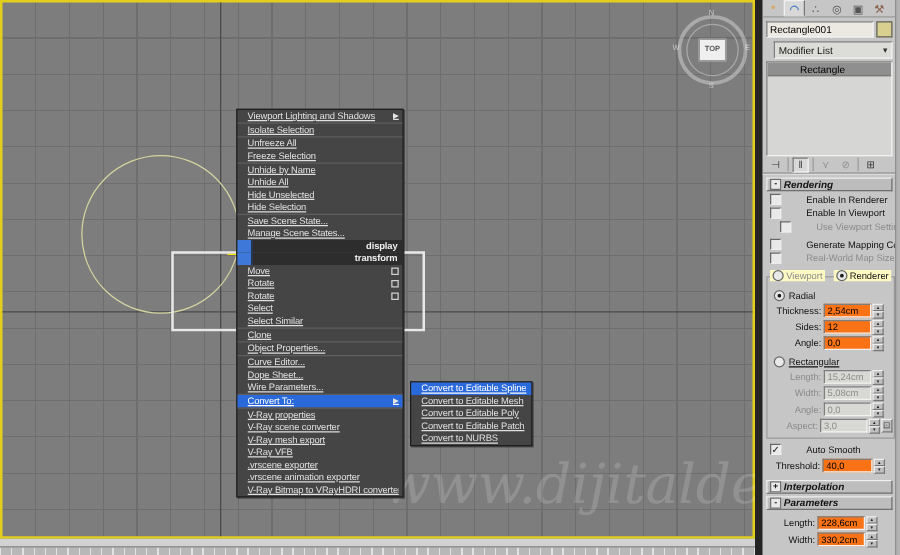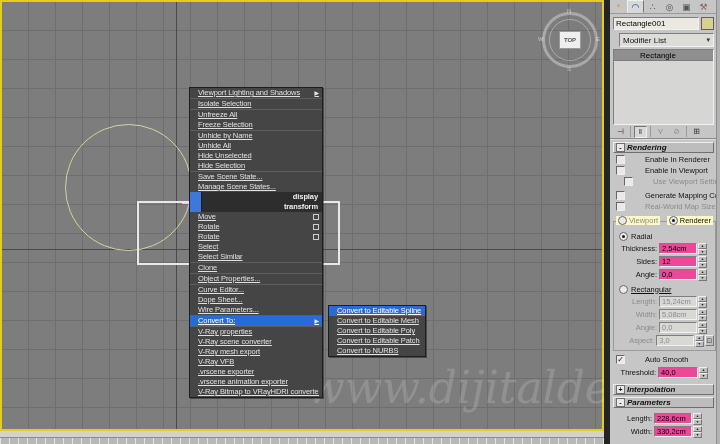--- a/index.html
+++ b/index.html
@@ -116,21 +116,21 @@
   .groupbox { position:relative; margin:8px 4px 0 3px; border:1px solid #9a9a9a; padding:8px 1px 3px 1px; }
   .mode-row { position:absolute; top:-6px; left:2px; right:2px; display:flex; justify-content:space-between; }
   .mode-radio { display:flex; align-items:center; gap:2px; background:#fef9c3; padding:0 2px; }
   .radio { width:9px; height:9px; flex:0 0 auto; border-radius:50%; background:#e9e9e9; border:1px solid #666;
     display:flex; align-items:center; justify-content:center; }
   .radio .dot { width:3px; height:3px; border-radius:50%; background:#1a1a1a; }
   .radio-row { display:flex; align-items:center; gap:3px; height:12px; padding-left:4px; }
 
   .f-row { display:flex; align-items:center; height:13px; padding-left:0; }
   .f-label { width:42px; text-align:right; margin-right:2px; white-space:nowrap; }
-  .f-input { width:38px; height:11px; background:#ec4899; border:1px solid;
+  .f-input { width:38px; height:11px; background:#f97316; border:1px solid;
     border-color:#7e7e7e #f2f2f2 #f2f2f2 #7e7e7e; font-size:7.5px;
     font-family:"Liberation Sans", sans-serif; padding:0 2px; }
   .f-input.disabled { color:#8b8b8b; background:#d8d8d4; }
   .spinner { width:9px; height:11px; margin-left:1px; display:flex; flex-direction:column; }
   .spinner span { flex:1; background:#c0c0c0; border:1px solid; border-color:#efefef #777 #777 #efefef;
     font-size:4px; line-height:4px; text-align:center; color:#222; }
   .lock-btn { width:10px; height:11px; margin-left:1px; background:#c0c0c0; border:1px solid;
     border-color:#efefef #777 #777 #efefef; font-size:7px; line-height:9px; text-align:center; color:#444; }
 </style>
 </head>

